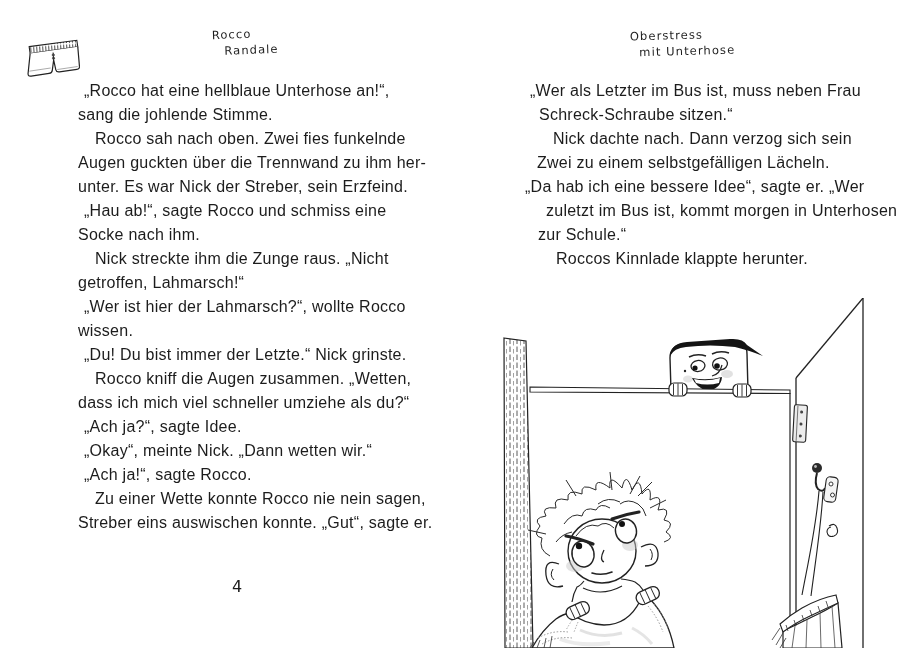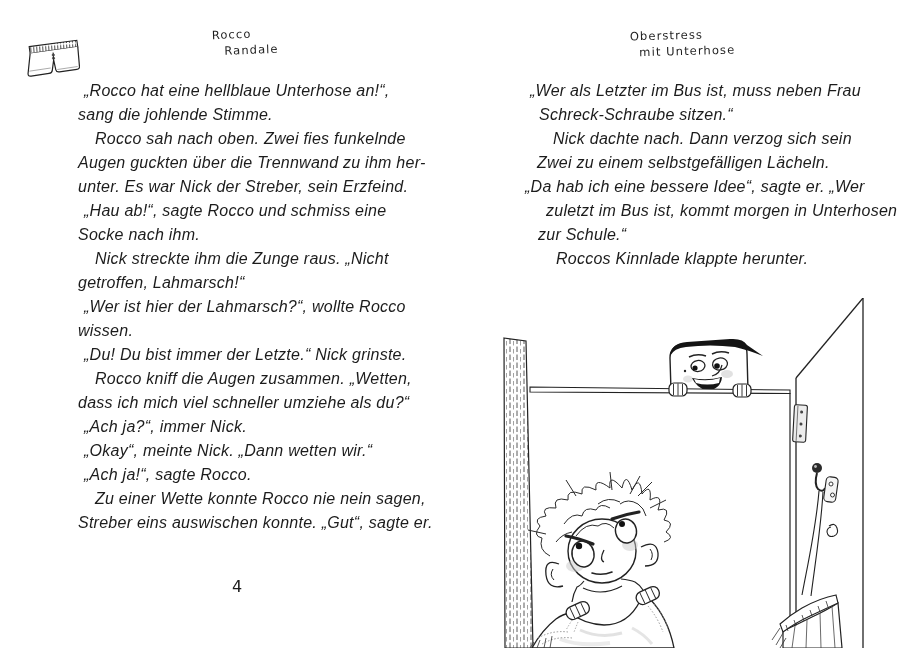--- a/index.html
+++ b/index.html
@@ -5,21 +5,21 @@
   html,body{margin:0;padding:0;background:#fff;}
   .page{position:relative;width:914px;height:648px;background:#ffffff;overflow:hidden;
         font-family:"Liberation Sans",sans-serif;color:#1c1c1c;}
   .runhead{position:absolute;font-family:"DejaVu Sans",sans-serif;font-size:11.5px;
            letter-spacing:1.1px;color:#1e1e1e;line-height:16px;}
   .runhead .l2{display:block;}
   .runhead-left{left:212px;top:26px;transform:rotate(-2deg);}
   .runhead-left .l2{margin-left:12px;}
   .runhead-right{left:630px;top:27px;transform:rotate(-1.5deg);}
   .runhead-right .l2{margin-left:9px;}
-  .col{position:absolute;font-size:16px;line-height:24px;letter-spacing:0.25px;color:#1c1c1c;font-style:italic;}
+  .col{position:absolute;font-size:16px;line-height:24px;letter-spacing:0.25px;color:#1c1c1c;}
   .col .line{height:24px;white-space:nowrap;}
   .col-left{left:78px;top:79px;width:366px;}
   .col-right{left:525px;top:79px;width:392px;}
   .pagenum{position:absolute;left:227px;top:577px;width:20px;text-align:center;
            font-size:16px;color:#1c1c1c;font-family:"DejaVu Sans",sans-serif;}
   .vignette{position:absolute;left:24px;top:38px;}
   .illustration{position:absolute;left:480px;top:298px;}
   svg{display:block;}
 </style>
 </head>
@@ -61,21 +61,21 @@
       <div class="line">unter. Es war Nick der Streber, sein Erzfeind.</div>
       <div class="line" style="padding-left: 6px;">„Hau ab!“, sagte Rocco und schmiss eine</div>
       <div class="line">Socke nach ihm.</div>
       <div class="line" style="padding-left: 17px;">Nick streckte ihm die Zunge raus. „Nicht</div>
       <div class="line">getroffen, Lahmarsch!“</div>
       <div class="line" style="padding-left: 6px;">„Wer ist hier der Lahmarsch?“, wollte Rocco</div>
       <div class="line">wissen.</div>
       <div class="line" style="padding-left: 6px;">„Du! Du bist immer der Letzte.“ Nick grinste.</div>
       <div class="line" style="padding-left: 17px;">Rocco kniff die Augen zusammen. „Wetten,</div>
       <div class="line">dass ich mich viel schneller umziehe als du?“</div>
-      <div class="line" style="padding-left: 6px;">„Ach ja?“, immer Nick.</div>
+      <div class="line" style="padding-left: 6px;">„Ach ja?“, sagte Idee.</div>
       <div class="line" style="padding-left: 6px;">„Okay“, meinte Nick. „Dann wetten wir.“</div>
       <div class="line" style="padding-left: 6px;">„Ach ja!“, sagte Rocco.</div>
       <div class="line" style="padding-left: 17px;">Zu einer Wette konnte Rocco nie nein sagen,</div>
       <div class="line">Streber eins auswischen konnte. „Gut“, sagte er.</div>
     </div>
 
   <div class="pagenum">4</div>
 
   <div class="col col-right">
       <div class="line" style="padding-left: 5px;">„Wer als Letzter im Bus ist, muss neben Frau</div>

